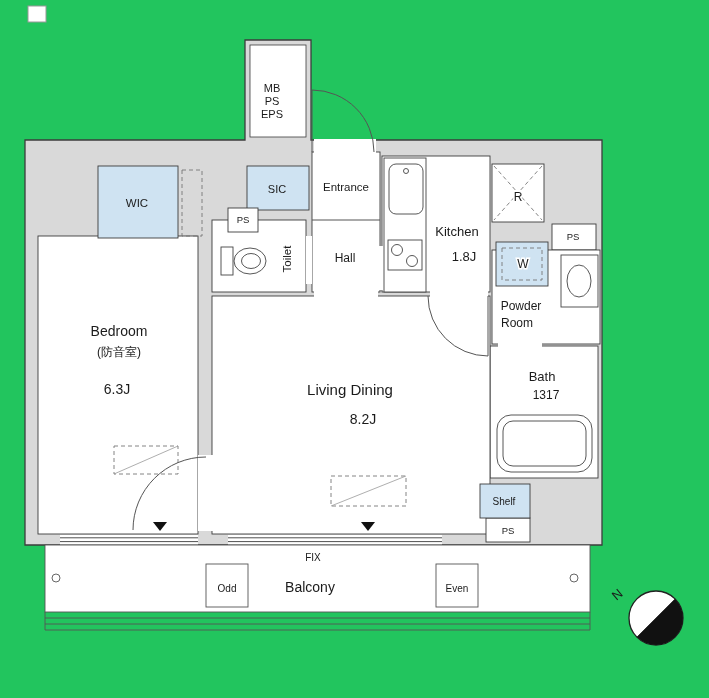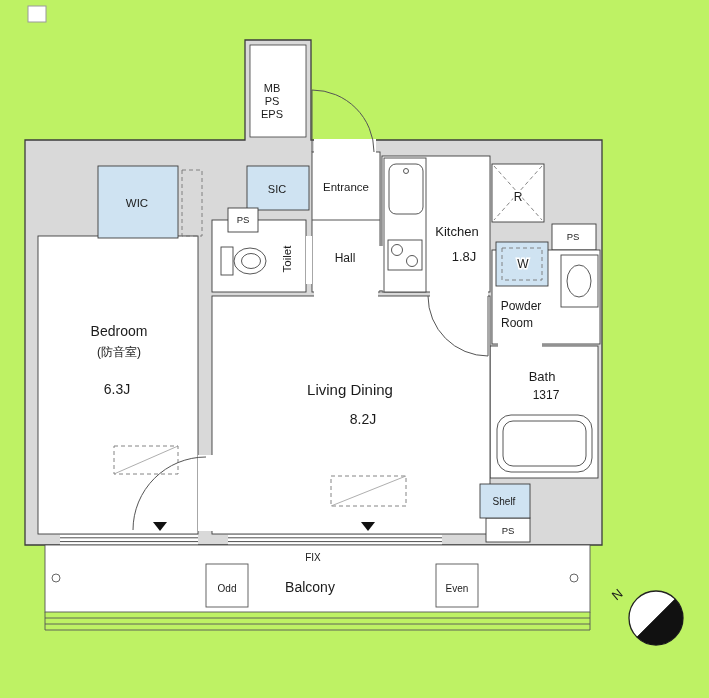--- a/index.html
+++ b/index.html
@@ -1,20 +1,20 @@
 <!DOCTYPE html>
 <html><head>
 <meta charset="utf-8">
 <style>
   html,body{margin:0;padding:0;}
   body{
     width:709px;height:698px;background:#ffffff;
     font-family:"Liberation Sans", sans-serif;
   }
-  .plan{position:relative;width:709px;height:698px;background:#bef264;overflow:hidden;}
+  .plan{position:relative;width:709px;height:698px;background:#22c55e;overflow:hidden;}
   svg text{
     fill:#1b1b1b;
     font-family:"Liberation Sans", sans-serif;
     text-anchor:middle;
   }
   .halo{paint-order:stroke;stroke:#ffffff;stroke-width:3px;}
 </style>
 </head>
 <body>
 

